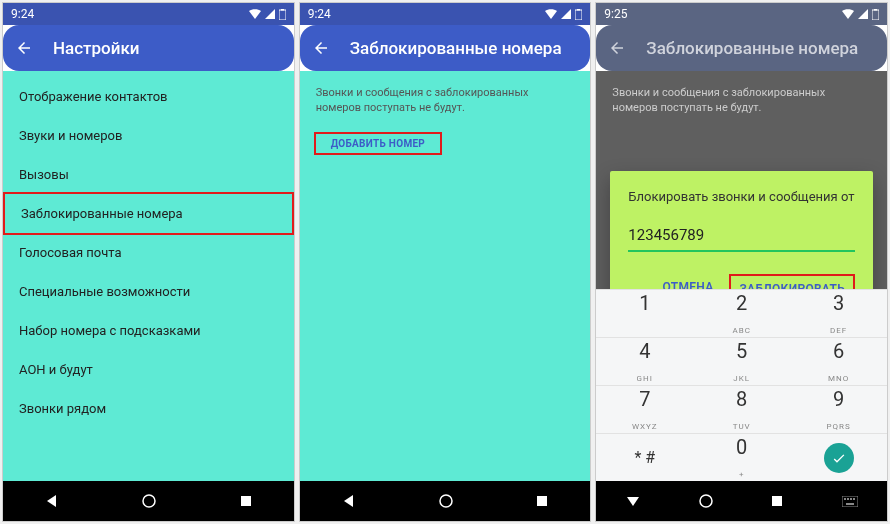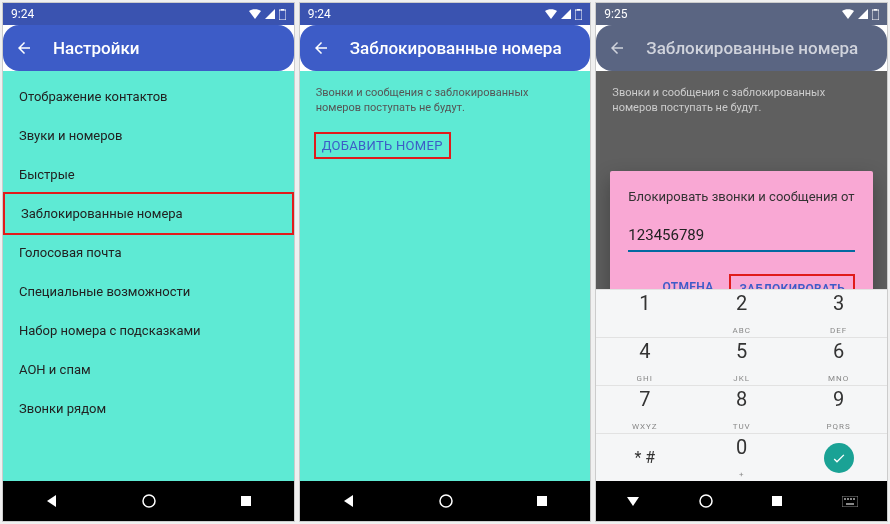--- a/index.html
+++ b/index.html
@@ -9,28 +9,28 @@
   .statusbar { height: 22px; background: #3a53b0; color: #fff; display: flex; align-items: center; padding: 0 8px; font-size: 12px; }
   .statusbar .time { flex: 1; }
   .statusbar .icons { display: flex; gap: 4px; align-items: center; }
   .appbar { height: 46px; background: #3d5cc7; color: #fff; display: flex; align-items: center; padding: 0 12px; font-size: 17px; font-weight: 500; border-radius: 16px; }
   .appbar .back { margin-right: 20px; display:flex; align-items:center; }
   .content { flex: 1; background: #5eead4; overflow: hidden; position: relative; }
   .settings-list { padding: 6px 0; }
   .settings-item { padding: 12px 16px; font-size: 13px; color: #222; cursor: pointer; }
   .highlight-red { border: 2px solid #e01b1b; margin: -2px 0; }
   .info-text { padding: 14px 16px 8px; font-size: 11px; color: #555; line-height: 1.4; }
-  .add-number { display: inline-block; margin: 8px 14px; padding: 4px 6px; color: #3d5cc7; font-size: 13px; font-weight: 400; border: 2px solid #e01b1b; letter-spacing: 0.3px; }
+  .add-number { display: inline-block; margin: 8px 14px; padding: 4px 15px; color: #3d5cc7; font-size: 10px; font-weight: 700; border: 2px solid #e01b1b; letter-spacing: 0.3px; }
   .navbar { height: 40px; background: #000; display: flex; justify-content: space-around; align-items: center; }
   .scrim { position: absolute; inset: 0; background: rgba(80,80,80,0.75); }
   .appbar-dim { background: #5a6582; }
   .stat-dim { background: #5a6582; }
-  .dialog { position: absolute; top: 100px; left: 14px; right: 14px; background: #f9a8d4; border-radius: 2px; box-shadow: 0 8px 20px rgba(0,0,0,.3); padding: 18px 18px 8px; }
+  .dialog { position: absolute; top: 100px; left: 14px; right: 14px; background: #bef264; border-radius: 2px; box-shadow: 0 8px 20px rgba(0,0,0,.3); padding: 18px 18px 8px; }
   .dialog .dtitle { font-size: 13px; color: #333; margin-bottom: 18px; }
-  .dialog .field { font-size: 15px; color: #222; border-bottom: 2px solid #0369a1; padding: 4px 0 6px; margin-bottom: 22px; }
+  .dialog .field { font-size: 15px; color: #222; border-bottom: 2px solid #22c55e; padding: 4px 0 6px; margin-bottom: 22px; }
   .dialog .actions { display: flex; justify-content: flex-end; gap: 8px; }
   .dialog .btn { padding: 6px 8px; font-size: 12px; font-weight: 600; color: #3d5cc7; letter-spacing: 0.3px; cursor:pointer; }
   .dialog .btn.blk { border: 2px solid #e01b1b; }
   .keypad { position: absolute; bottom: 40px; left: 0; right: 0; background: #f5f6f7; display: grid; grid-template-columns: repeat(3,1fr); }
   .key { height: 48px; display: flex; flex-direction: column; align-items: center; justify-content: center; border-top: 1px solid #e2e2e2; cursor:pointer; }
   .key .kd { font-size: 20px; color: #333; line-height:1; }
   .key .ks { font-size: 8px; color: #888; letter-spacing: 1px; margin-top:13px; }
   .key.done .circ { width: 30px; height: 30px; border-radius: 50%; background: #1aa295; display:flex; align-items:center; justify-content:center; color:#fff; }
   .nav-phone3 { position:absolute; bottom:0; left:0; right:0; }
   svg { display:block; }
@@ -61,26 +61,26 @@
       <svg width="18" height="18" viewBox="0 0 24 24">
             <path fill="#fff" d="M20 11H7.8l5.6-5.6L12 4l-8 8 8 8 1.4-1.4L7.8 13H20z"></path>
           </svg>
     </span>
     <span>Настройки</span>
   </div>
   <div class="content">
     <div class="settings-list">
       <div class="settings-item">Отображение контактов</div>
       <div class="settings-item">Звуки и номеров</div>
-      <div class="settings-item">Быстрые</div>
+      <div class="settings-item">Вызовы</div>
       <div class="settings-item highlight-red">Заблокированные номера</div>
       <div class="settings-item">Голосовая почта</div>
       <div class="settings-item">Специальные возможности</div>
       <div class="settings-item">Набор номера с подсказками</div>
-      <div class="settings-item">АОН и спам</div>
+      <div class="settings-item">АОН и будут</div>
       <div class="settings-item">Звонки рядом</div>
     </div>
   </div>
   <div class="navbar">
     <svg width="16" height="16" viewBox="0 0 16 16">
           <path fill="#fff" d="M12 2v12L3 8z"></path>
         </svg>
     <svg width="14" height="14" viewBox="0 0 14 14">
           <circle cx="7" cy="7" r="6" fill="none" stroke="#fff" stroke-width="1.5"></circle>
         </svg>

